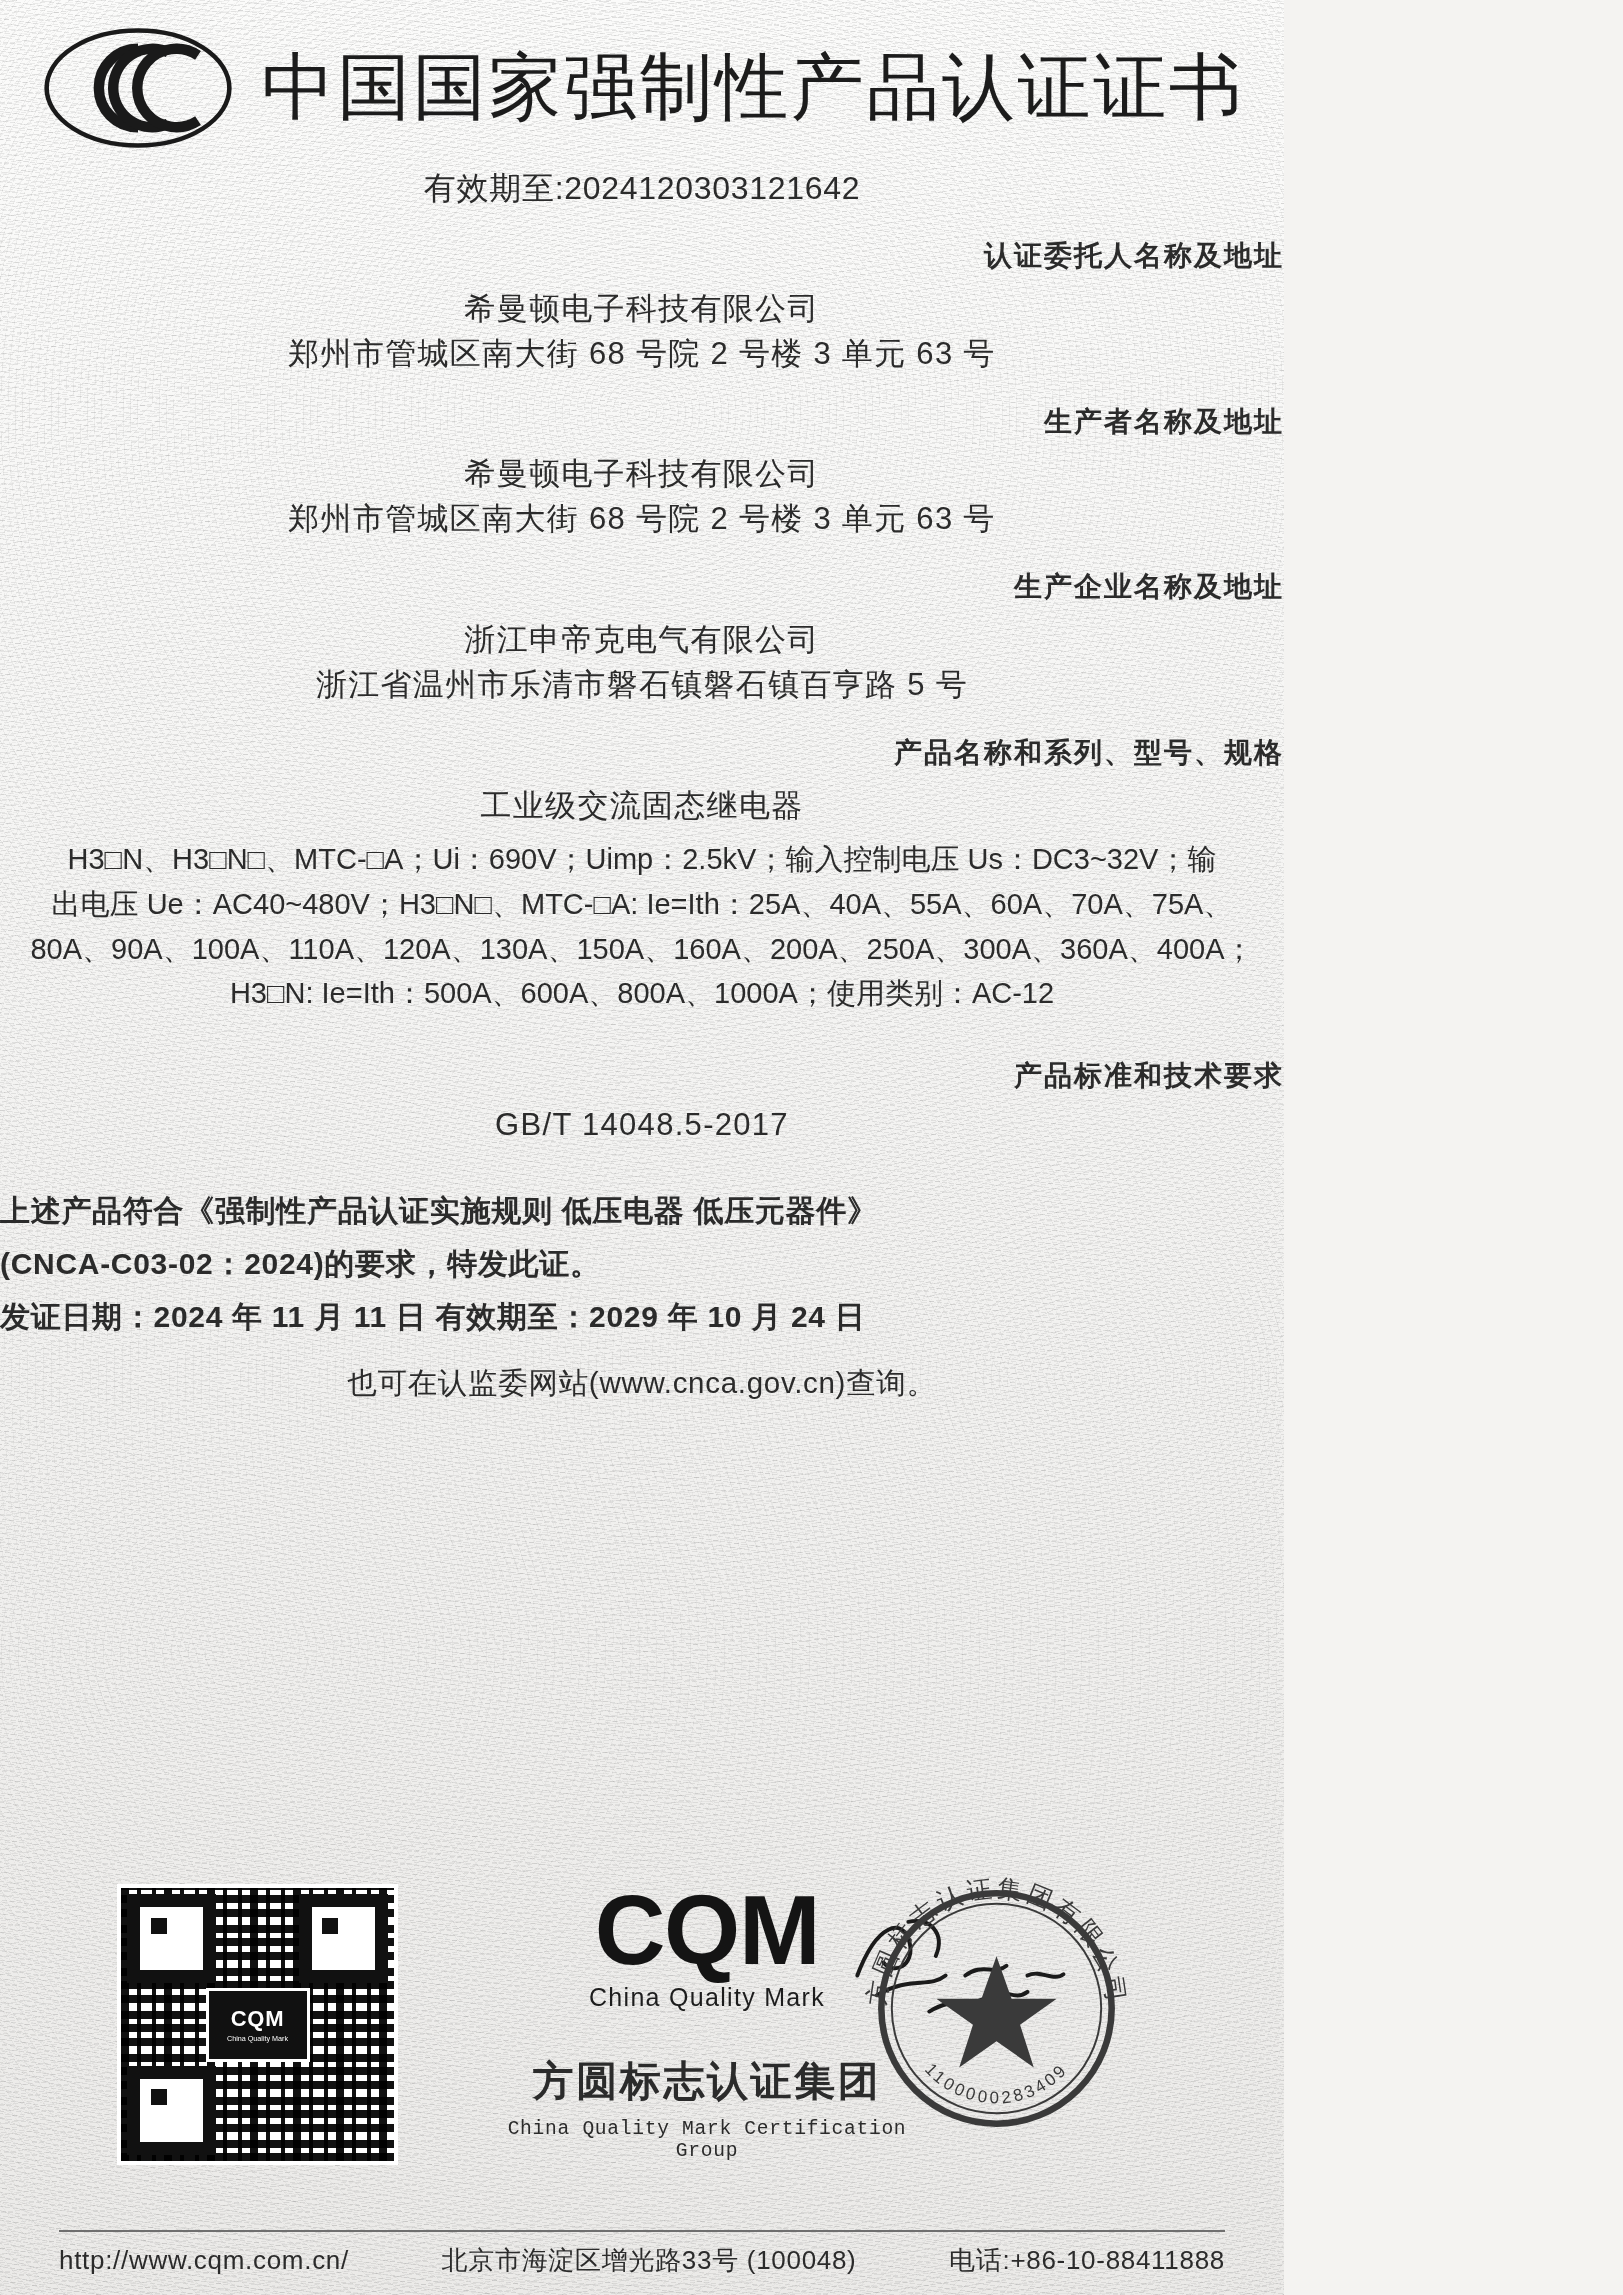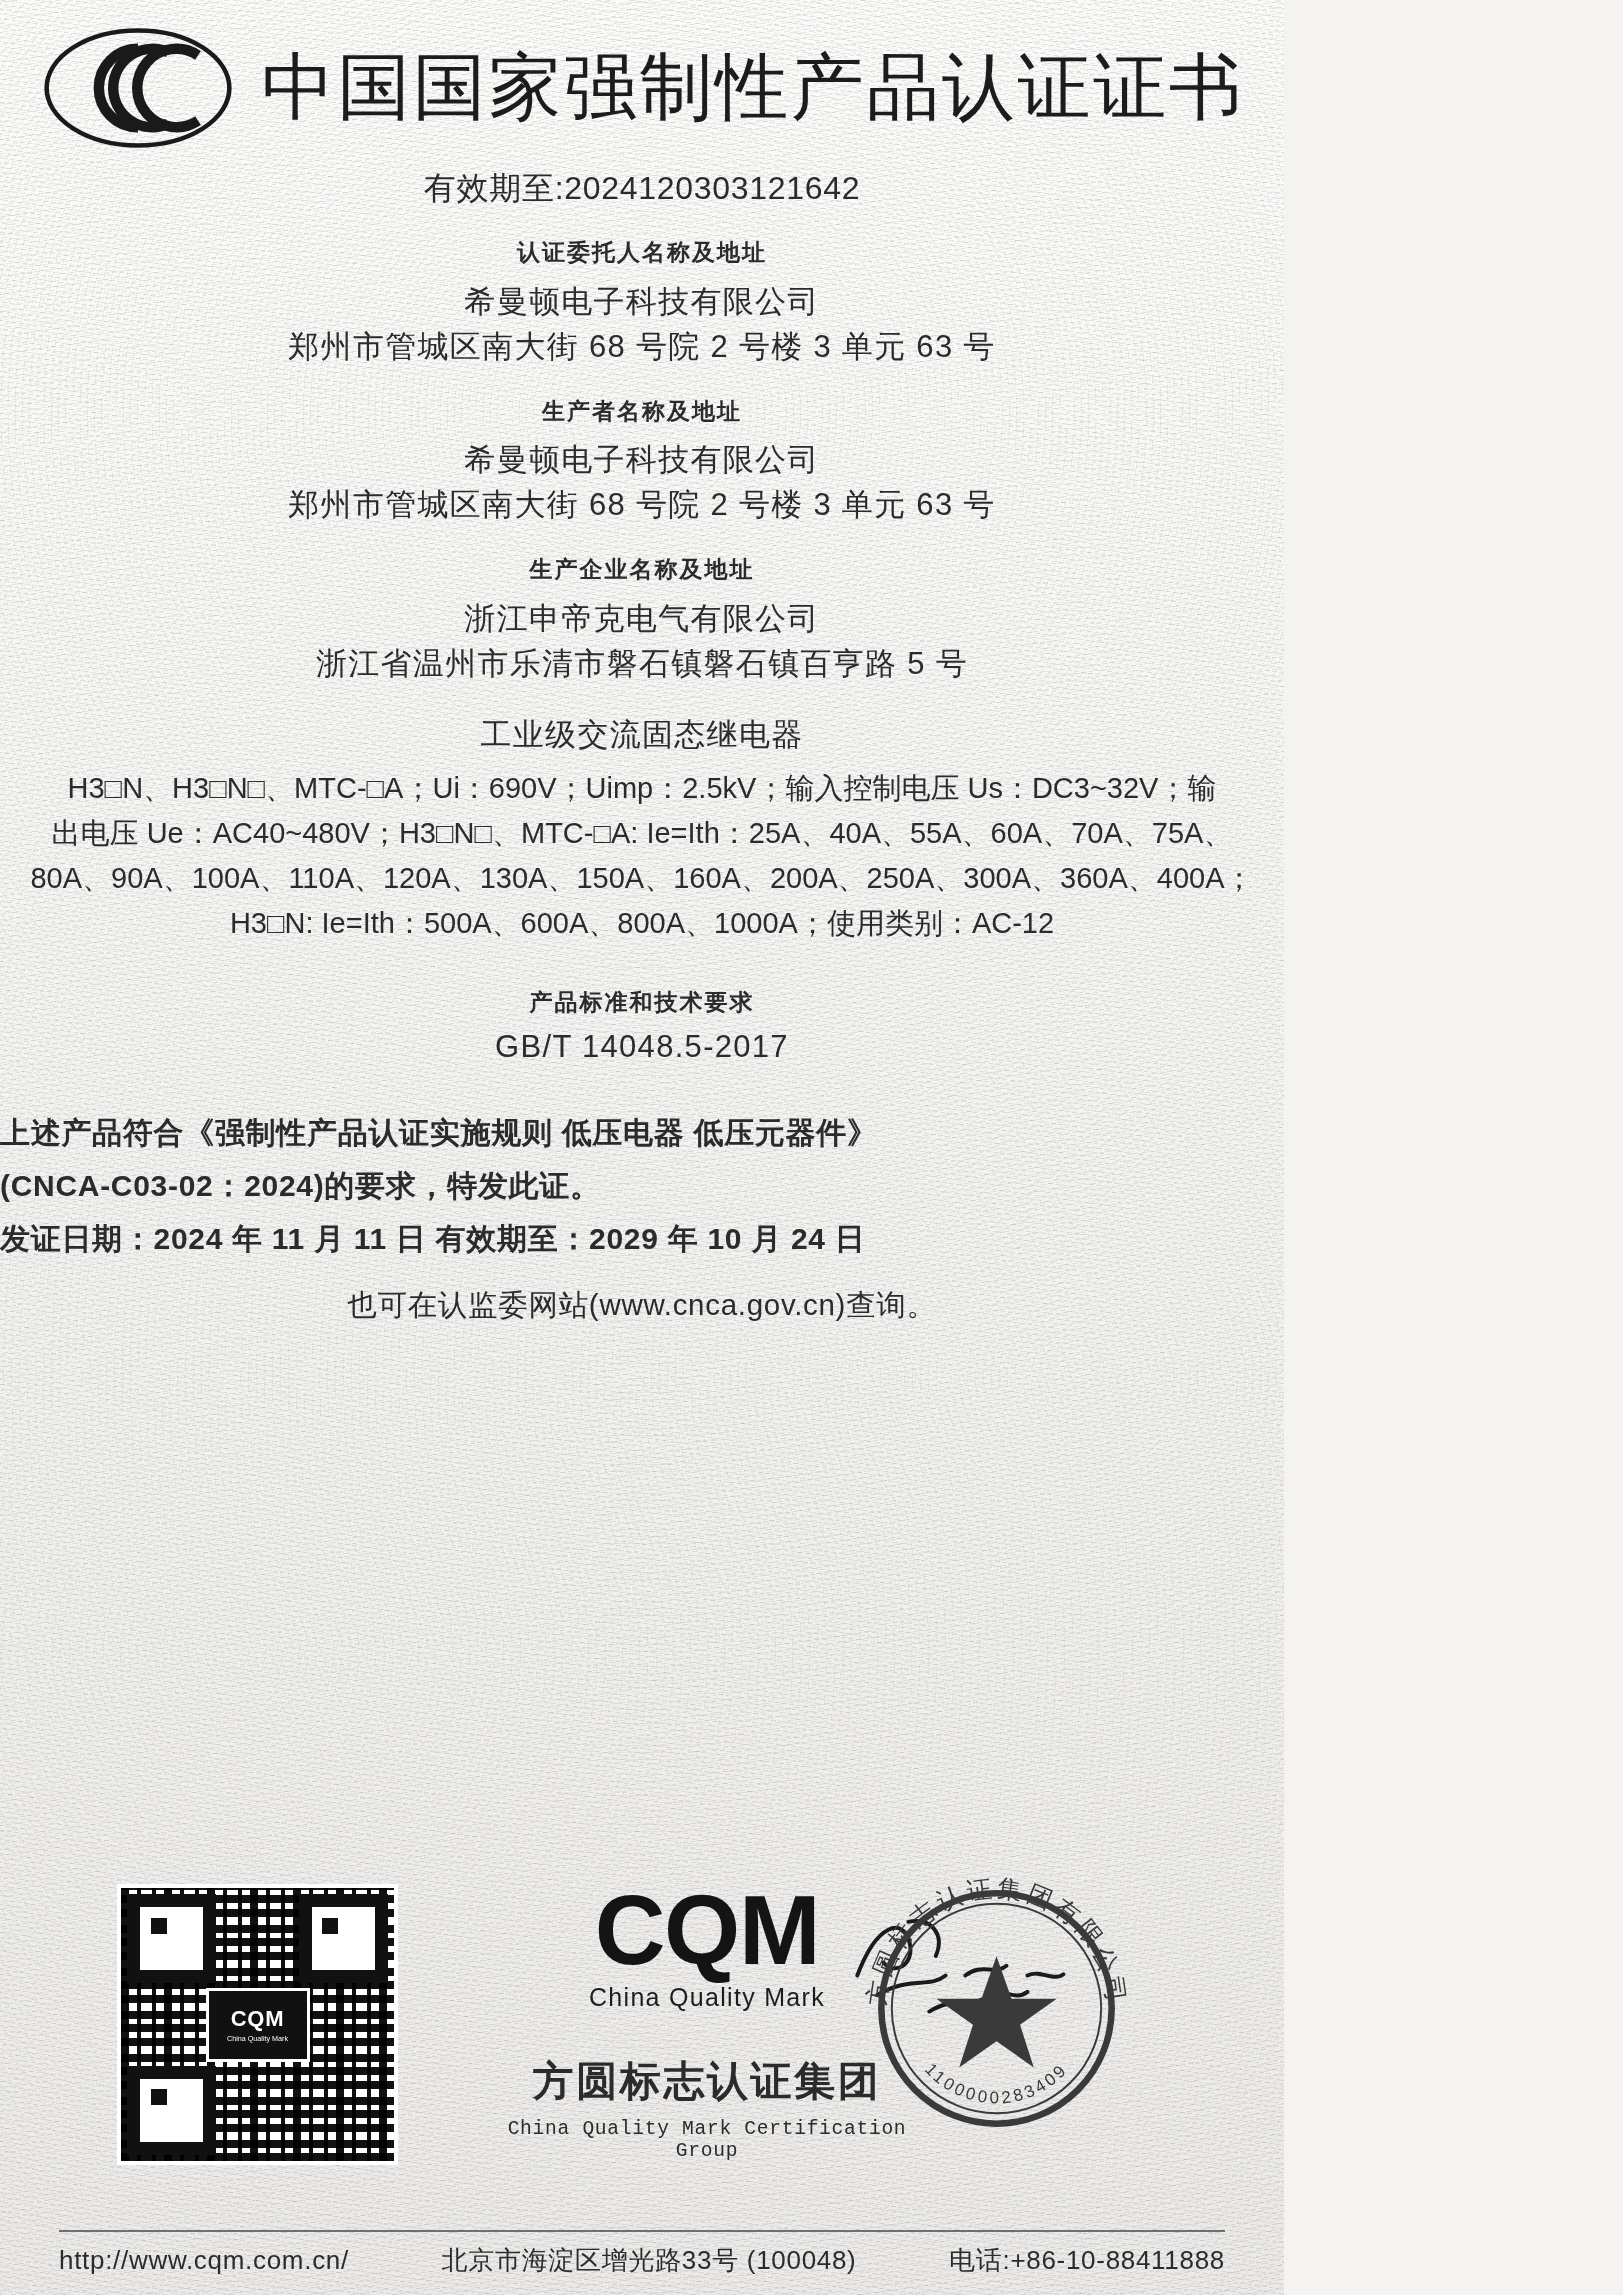--- a/index.html
+++ b/index.html
@@ -57,24 +57,25 @@
     font-size: 32px;
     margin-top: 17px;
     letter-spacing: 0.7px;
   }
 
   .section {
     text-align: center;
     margin-top: 26px;
   }
   .sec-title {
-    font-size: 23px;
+    font-size: 28px;
     font-weight: bold;
     letter-spacing: 2px;
     margin-bottom: 11.8px;
+    text-align: right;
   }
   .sec-line {
     font-size: 31px;
     line-height: 1.45;
     letter-spacing: 1.3px;
   }
 
   .spec-block {
     margin-top: 7.9px;
     padding: 0 19.6px;
@@ -275,20 +276,21 @@
     <div class="sec-line">郑州市管城区南大街 68 号院 2 号楼 3 单元 63 号</div>
   </div>
 
   <div class="section">
     <div class="sec-title">生产企业名称及地址</div>
     <div class="sec-line">浙江申帝克电气有限公司</div>
     <div class="sec-line">浙江省温州市乐清市磐石镇磐石镇百亨路 5 号</div>
   </div>
 
   <div class="section">
+    <div class="sec-title">产品名称和系列、型号、规格</div>
     <div class="sec-line">工业级交流固态继电器</div>
     <div class="spec-block">
       <div class="spec-line">H3□N、H3□N□、MTC-□A；Ui：690V；Uimp：2.5kV；输入控制电压 Us：DC3~32V；输</div>
       <div class="spec-line">出电压 Ue：AC40~480V；H3□N□、MTC-□A: Ie=Ith：25A、40A、55A、60A、70A、75A、</div>
       <div class="spec-line">80A、90A、100A、110A、120A、130A、150A、160A、200A、250A、300A、360A、400A；</div>
       <div class="spec-line">H3□N: Ie=Ith：500A、600A、800A、1000A；使用类别：AC-12</div>
     </div>
   </div>
 
   <div class="section std-block">

